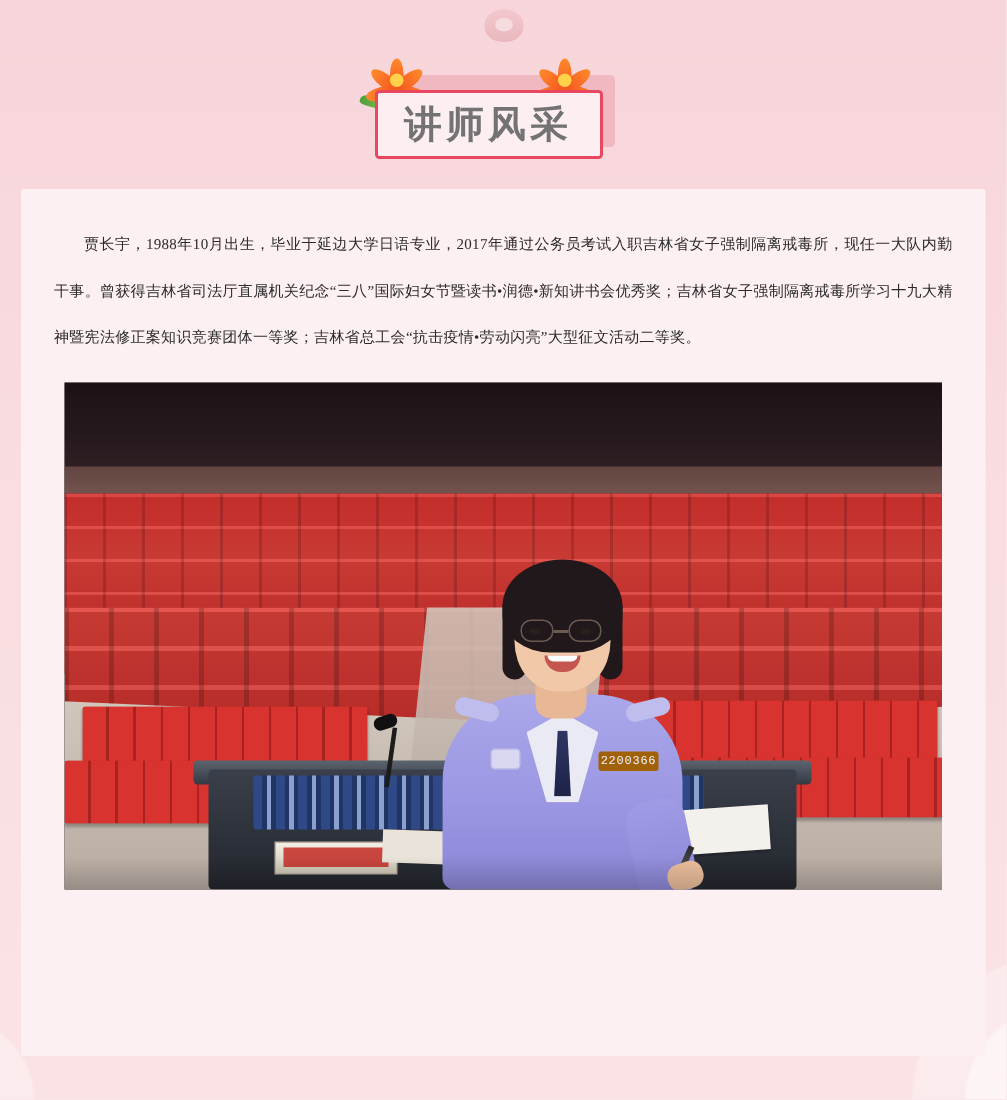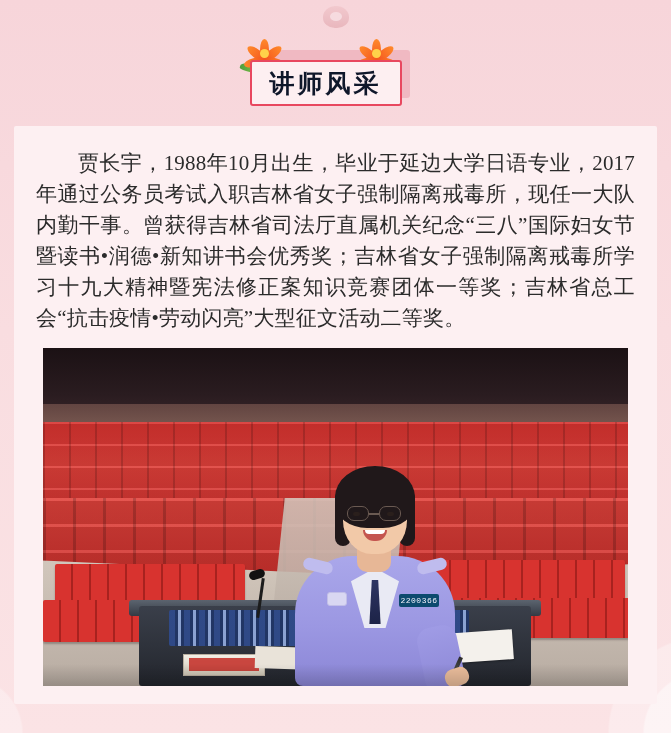--- a/index.html
+++ b/index.html
@@ -73,21 +73,21 @@
     width: 152px;
     height: 46px;
     border: 2px solid #e8485f;
     border-radius: 3px;
     background: #fdeff1;
     display: flex;
     align-items: center;
     justify-content: center;
   }
   .title-text {
-    color: #0f172a;
+    color: #737373;
     font-size: 25px;
     font-weight: bold;
     letter-spacing: 3px;
     font-family: "Liberation Serif", serif;
     line-height: 1;
   }
 
   
   .flower {
     position: absolute;
@@ -134,21 +134,21 @@
     top: 126px;
     width: 643px;
     height: 578px;
     background: #fdf0f2;
     border-radius: 2px;
     padding: 22px 22px 16px 22px;
   }
 
   .body-text {
     color: #2b2b2b;
-    font-size: 21px;
+    font-size: 10px;
     line-height: 31px;
     text-align: justify;
     text-indent: 2em;
     font-family: "Liberation Serif", serif;
     margin: 0 0 14px 0;
     letter-spacing: .2px;
   }
 
   
   .photo {
@@ -263,21 +263,21 @@
     position: absolute; left: 72px; top: 120px; width: 16px; height: 44px;
     background: linear-gradient(180deg,#2d3563,#1d2347);
     clip-path: polygon(30% 0, 70% 0, 85% 100%, 15% 100%);
   }
   .badge-l {
     position: absolute; left: 32px; top: 132px; width: 20px; height: 14px;
     background: #d9d7f2; border-radius: 3px; border: 1px solid #c2bfe8;
   }
   .badge-r {
     position: absolute; left: 104px; top: 134px; width: 40px; height: 13px;
-    background: #0c4a6e; border-radius: 2px;
+    background: #a16207; border-radius: 2px;
     color: #f0f0fa; font-size: 8px; line-height: 13px; text-align: center;
     font-family: "Liberation Mono", monospace; letter-spacing: .5px;
   }
   .epaulet-l, .epaulet-r {
     position: absolute; top: 100px; width: 30px; height: 12px;
     background: #bfbcee; border-radius: 6px;
   }
   .epaulet-l { left: 8px;  transform: rotate(14deg); }
   .epaulet-r { left: 122px; transform: rotate(-14deg); }
   .neck {

